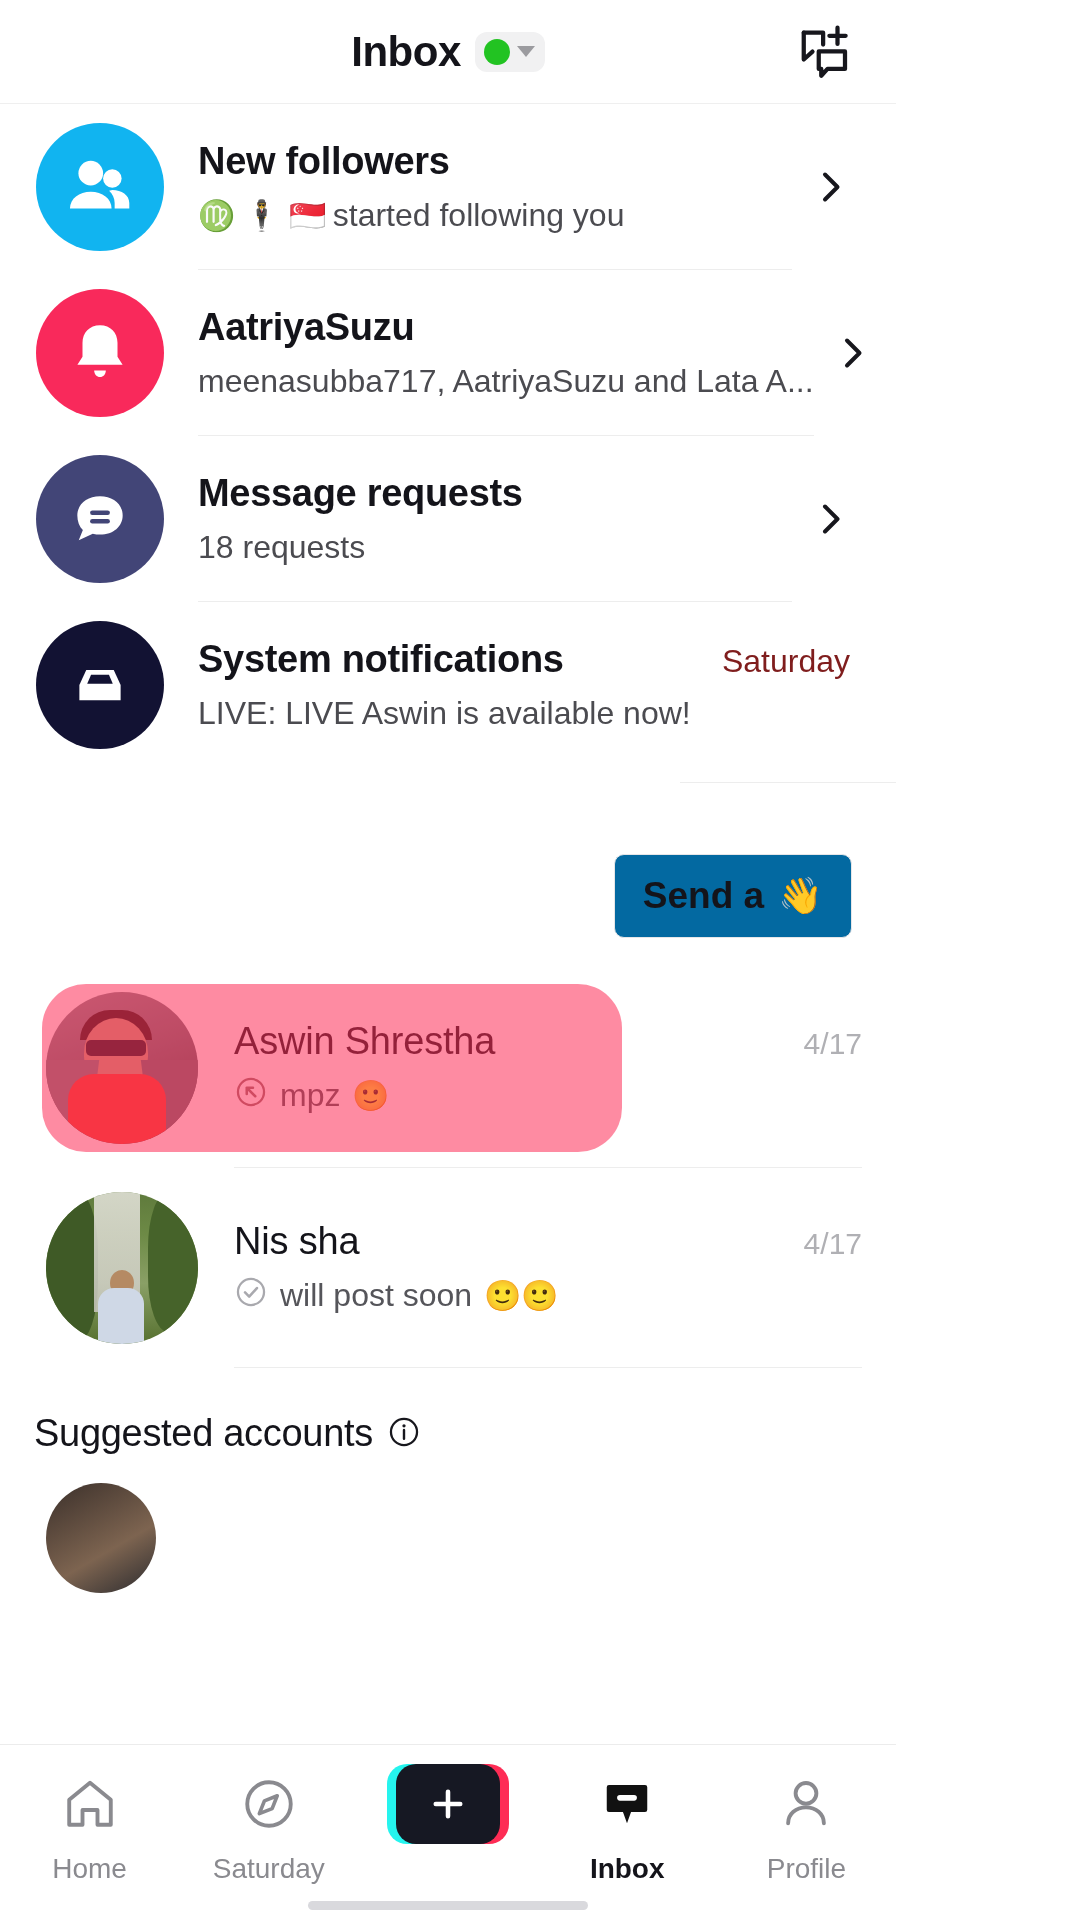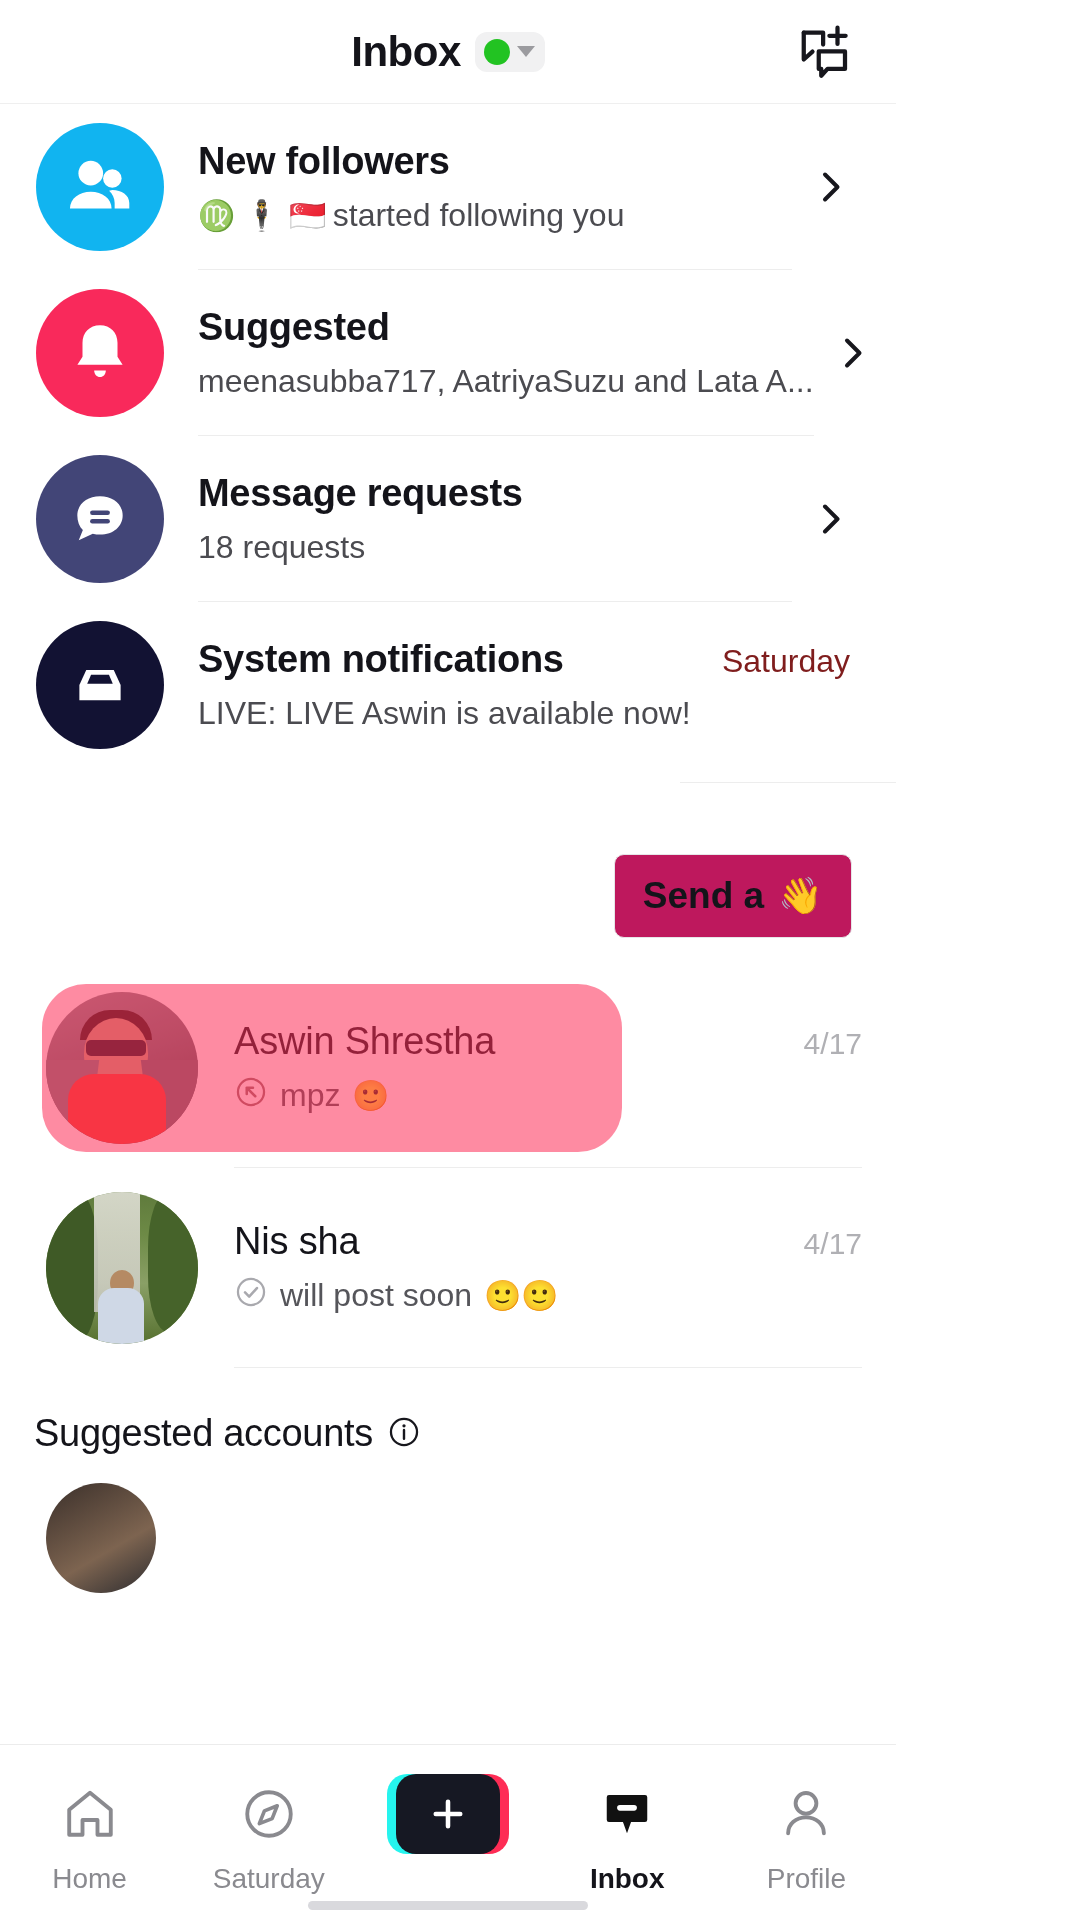--- a/index.html
+++ b/index.html
@@ -61,21 +61,21 @@
     white-space:nowrap; overflow:hidden;
   }
   .notif-sub .emoji { font-size:30px; line-height:1; }
   .chevron { flex:0 0 auto; margin-left:18px; display:flex; align-items:center; }
 
   
   .wave-zone { position:relative; height:200px; }
   .wave-divider { position:absolute; left:680px; right:0; top:14px; height:1px; background:#ededed; }
   .wave-btn {
     position:absolute; right:44px; top:86px;
-    border:1px solid #e6e6e8; border-radius:10px; background:#be185d;
+    border:1px solid #e6e6e8; border-radius:10px; background:#0369a1;
     padding:20px 28px; display:flex; align-items:center; gap:14px;
   }
   .wave-btn .label { font-size:37px; font-weight:bold; color:#14141a; }
   .wave-btn .emoji { font-size:36px; }
 
   
   .chat-row { position:relative; display:flex; align-items:center; padding:0 34px 0 46px; height:200px; }
   .chat-avatar {
     width:152px; height:152px; border-radius:50%; flex:0 0 152px;
     overflow:hidden; position:relative; background:#ddd;
@@ -118,21 +118,21 @@
   .suggested-head { padding:44px 34px 0 34px; display:flex; align-items:center; gap:14px; }
   .suggested-title { font-size:38px; font-weight:normal; color:#14141a; letter-spacing:-0.3px; }
   .suggested-row { padding:28px 34px 0 46px; }
   .suggest-avatar { width:110px; height:110px; border-radius:50%; overflow:hidden; position:relative; }
 
   
   .bottom-nav {
     position:absolute; left:0; right:0; bottom:0; height:176px;
     background:#fff; border-top:1px solid #ececec;
     display:flex; align-items:flex-start; justify-content:space-around;
-    padding-top:32px;
+    padding-top:22px;
   }
   .nav-item { width:216px; display:flex; flex-direction:column; align-items:center; gap:12px; }
   .nav-label { font-size:28px; color:#8a8a8f; }
   .nav-item.active .nav-label { color:#14141a; font-weight:bold; }
   .nav-icon { height:74px; display:flex; align-items:center; justify-content:center; }
 
   .create-btn { position:relative; width:122px; height:80px; display:flex; align-items:center; justify-content:center; }
   .create-layer { position:absolute; top:0; width:104px; height:80px; border-radius:20px; }
   .create-cyan { left:0; background:#25f4ee; }
   .create-pink { right:0; background:#fe2c55; }
@@ -197,21 +197,21 @@
 
   <div class="notif-row">
     <div class="notif-icon" style="background:#f9295b">
       <svg width="70" height="70" viewBox="0 0 48 48" fill="#fff" aria-hidden="true">
         <path d="M24 5c-7.2 0-12 5.2-12 12v9.5l-3.5 5.5h31L36 26.5V17c0-6.8-4.8-12-12-12z"></path>
         <path d="M20 36h8c0 2.6-1.8 4.5-4 4.5S20 38.6 20 36z"></path>
       </svg>
     </div>
     <div class="notif-body">
       <div class="notif-toprow">
-        <span class="notif-title">Suggested</span>
+        <span class="notif-title">AatriyaSuzu</span>
       </div>
       <div class="notif-sub">
         <span>meenasubba717, AatriyaSuzu and Lata A...</span>
       </div>
       <div class="notif-divider"></div>
     </div>
     <div class="chevron">
       <svg width="40" height="40" viewBox="0 0 24 24" fill="none" aria-hidden="true">
         <path d="M9 4.5L16.5 12 9 19.5" stroke="#17171d" stroke-width="2.4" stroke-linecap="round" stroke-linejoin="round"></path>
       </svg>

